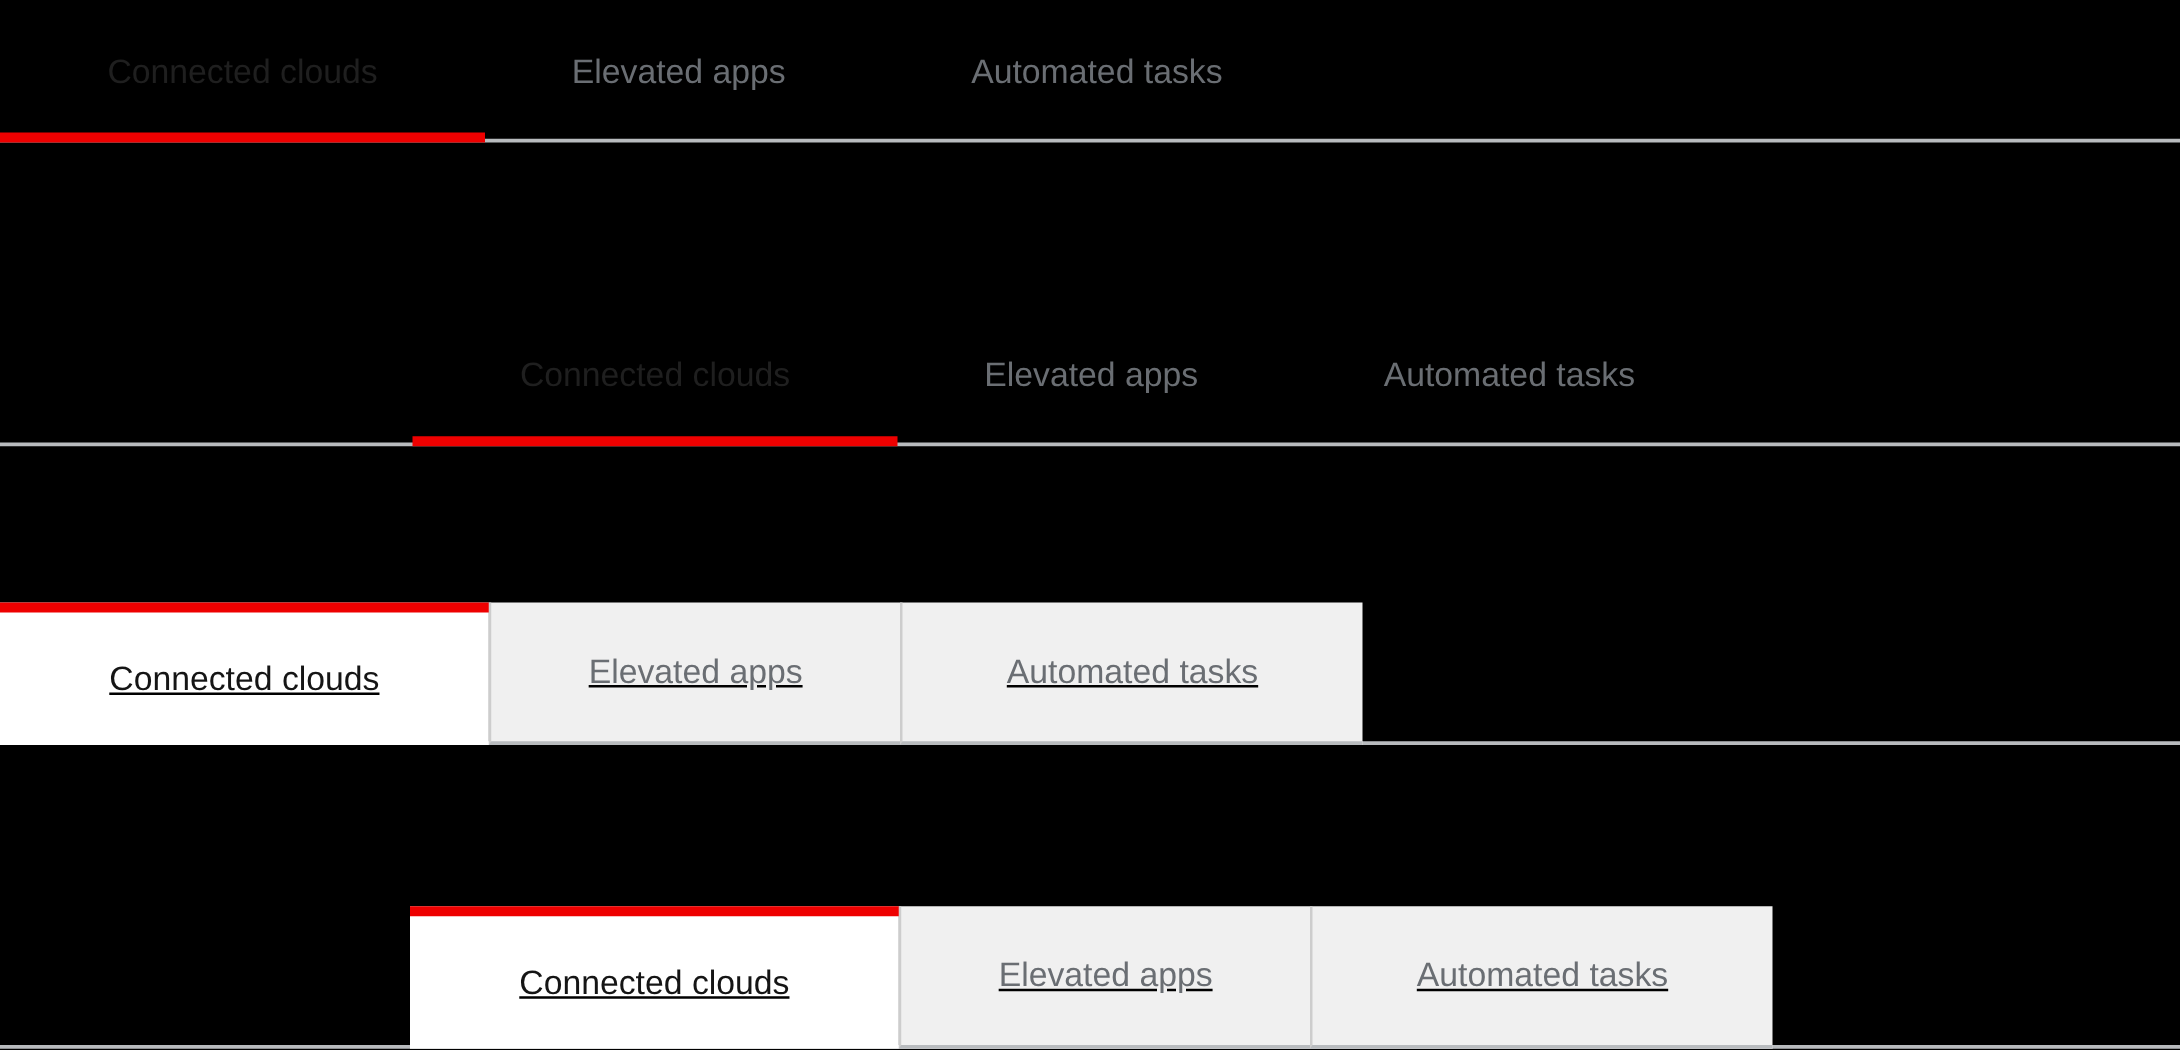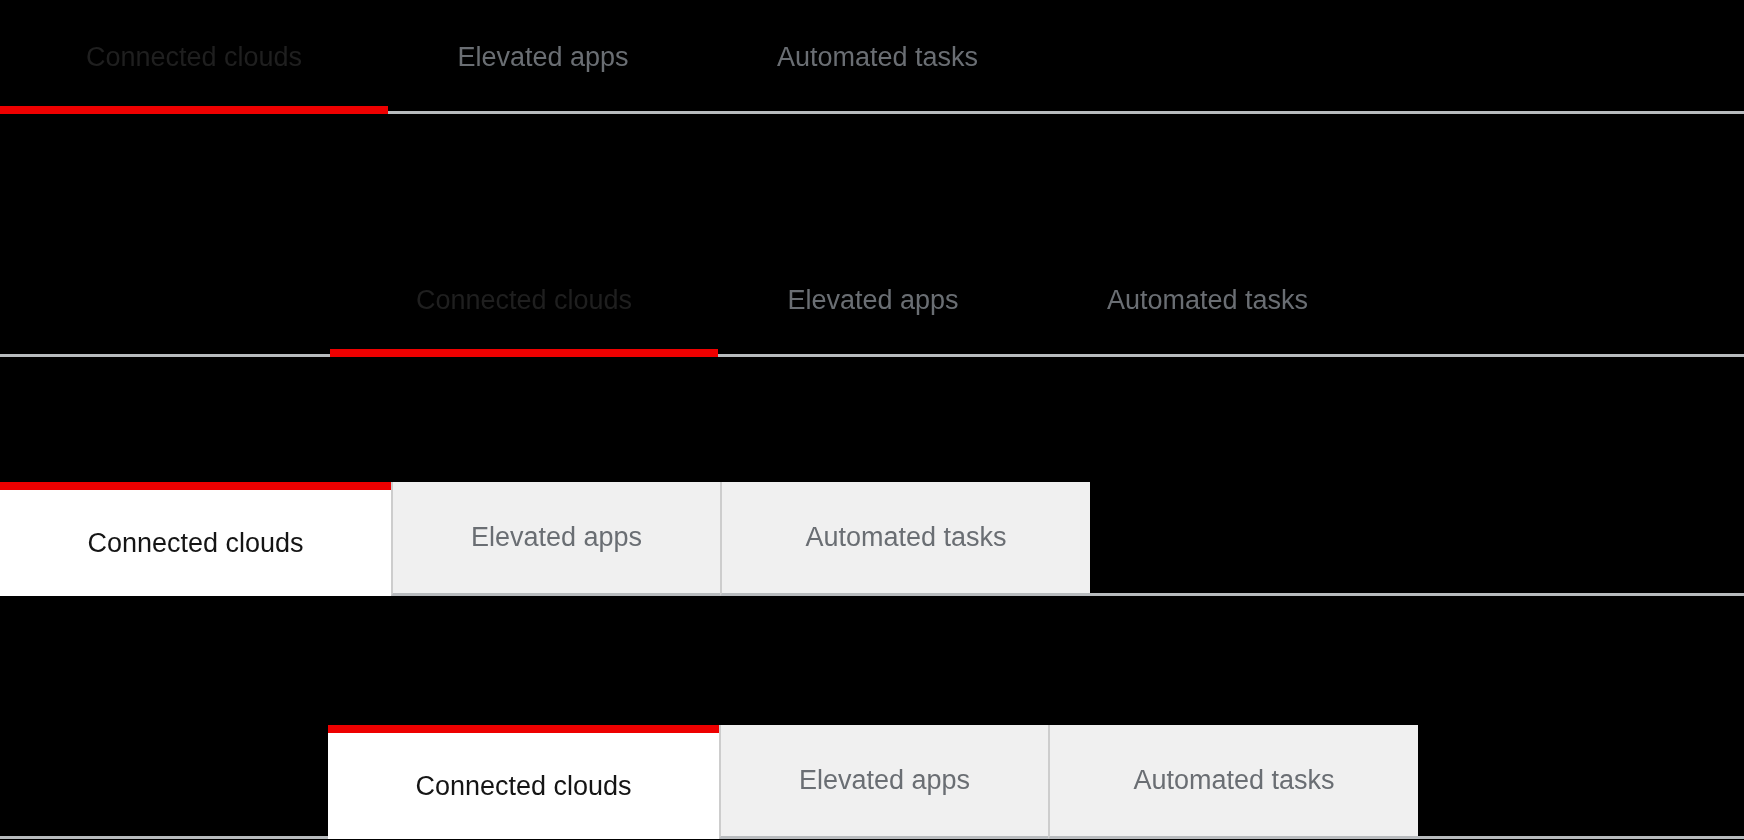--- a/index.html
+++ b/index.html
@@ -6,21 +6,21 @@
   html, body { margin: 0; padding: 0; }
   body {
     width: 1744px;
     height: 840px;
     position: relative;
     overflow: hidden;
     background: var(--background, #000000);
     font-family: "Liberation Sans", "DejaVu Sans", sans-serif;
   }
 
-  .tabgroup { position: absolute; left: 0; right: 0; height: 114px; }
+  .tabgroup { position: absolute; left: 0; right: 0; height: 114px; text-decoration: underline; }
   #group-1 { top: 0; }
   #group-2 { top: 243px; }
   #group-3 { top: 482px; }
   #group-4 { top: 725px; }
 
   
   .baseline {
     position: absolute; left: 0; right: 0; bottom: 0;
     height: 3px;
     background: var(--border-line, #b8bbbe);

